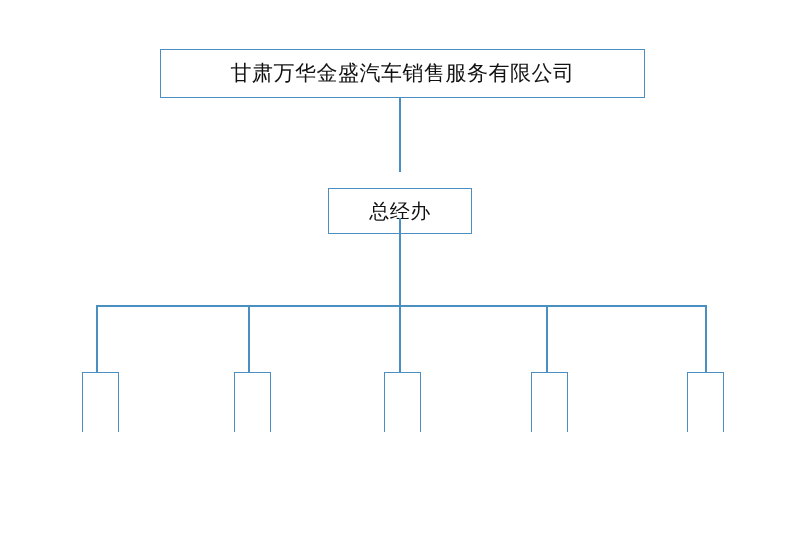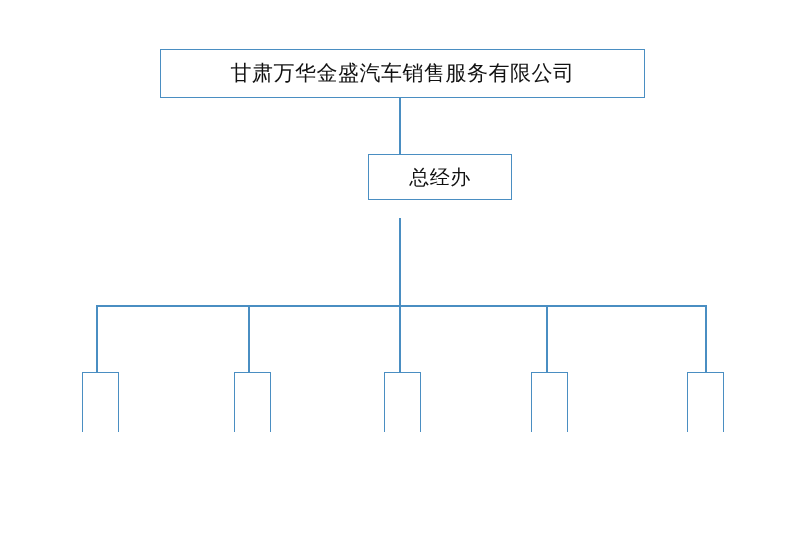--- a/index.html
+++ b/index.html
@@ -43,24 +43,23 @@
     width: 485px;
     height: 49px;
   }
   #node-company .label {
     font-size: 21px;
   }
 
   
   #node-gm {
     left: 328px;
-    top: 154px;
+    top: 188px;
     width: 144px;
     height: 46px;
-    margin-left: 40px;
   }
   #node-gm .label {
     font-size: 20px;
   }
 
   
   .dept .label {
     writing-mode: vertical-rl;
     text-orientation: upright;
     font-size: 22px;

